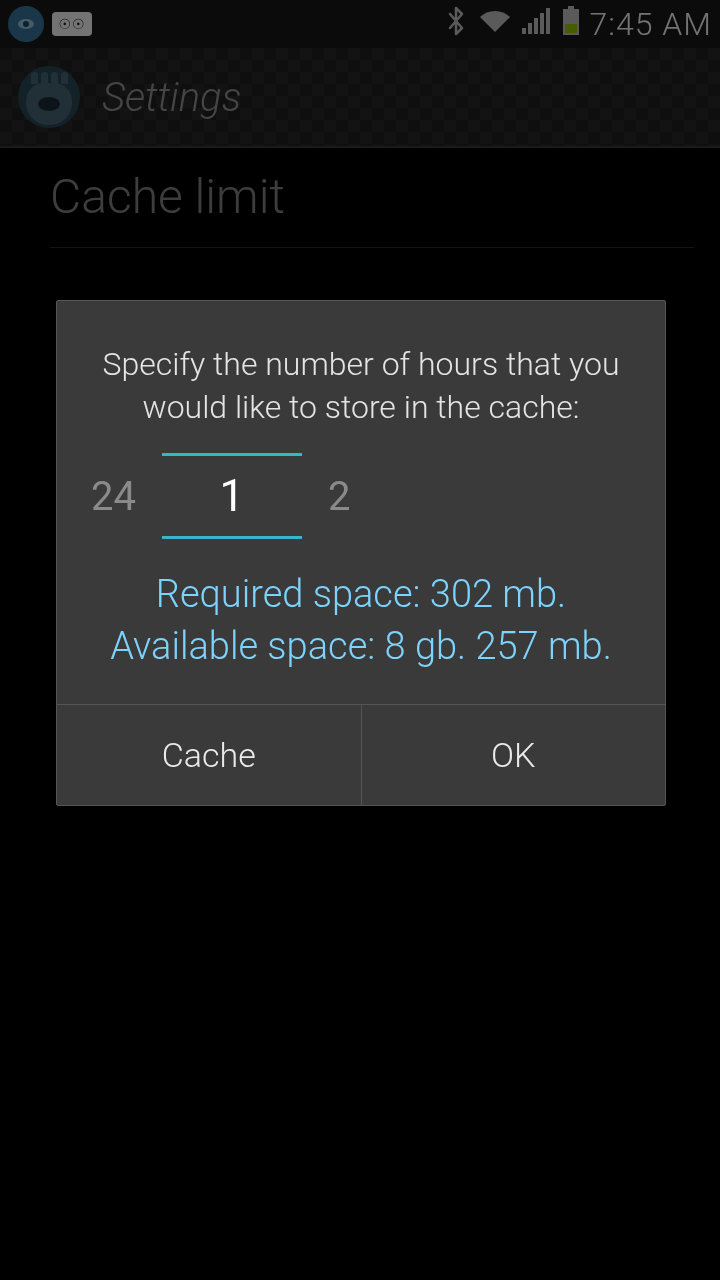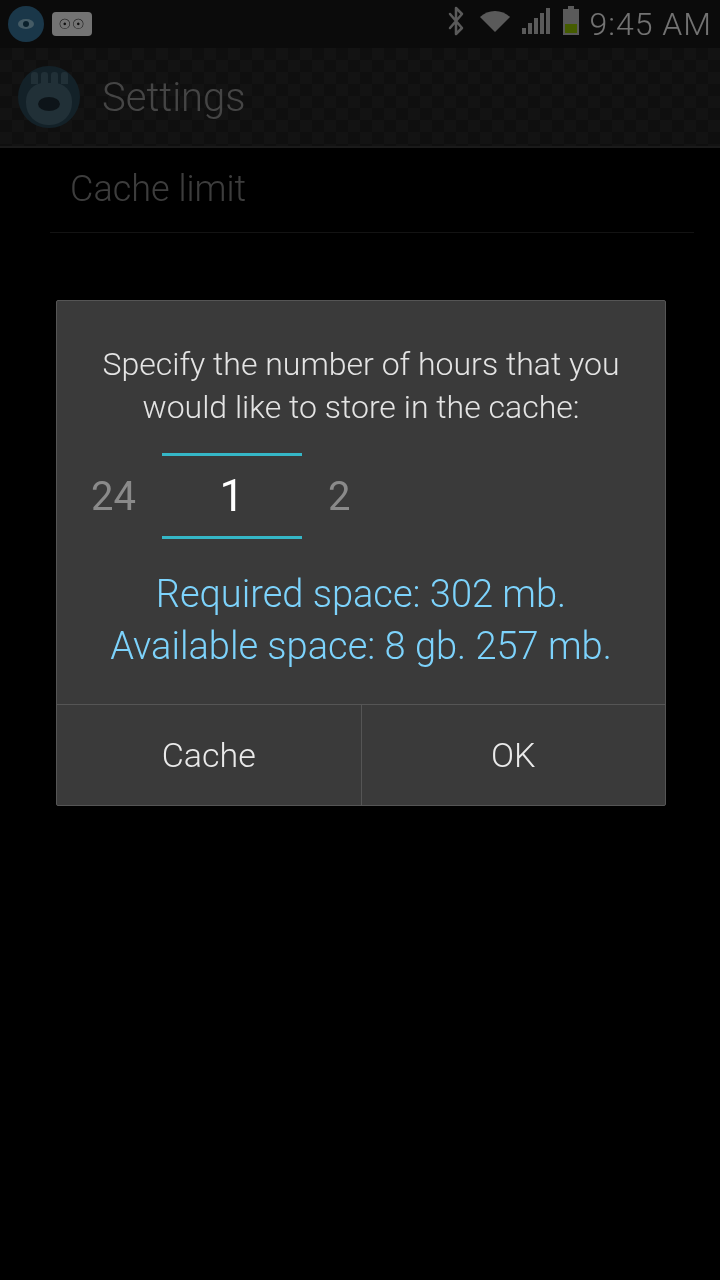--- a/index.html
+++ b/index.html
@@ -30,34 +30,35 @@
   
   .action-bar {
     height: 100px; width:100%;
     background: #232323;
     background-image: linear-gradient(45deg, rgba(255,255,255,0.03) 25%, transparent 25%, transparent 75%, rgba(255,255,255,0.03) 75%),
                       linear-gradient(45deg, rgba(255,255,255,0.03) 25%, transparent 25%, transparent 75%, rgba(255,255,255,0.03) 75%);
     background-size: 24px 24px;
     background-position: 0 0, 12px 12px;
     display:flex; align-items:center; gap: 22px; padding: 0 18px;
     border-bottom: 2px solid #3b3b3b;
+    font-style: italic;
   }
   .ab-icon {
     width: 62px; height: 62px; border-radius: 31px; background: #2a4a5a;
     display:flex; align-items:center; justify-content:center; position:relative;
   }
   .ab-icon .fingers { position:absolute; top:6px; display:flex; gap:3px; }
   .ab-icon .fingers span { width:7px; height:12px; background:#4a6a7a; border-radius:3px 3px 0 0; }
   .ab-icon .palm { width:46px; height:42px; background:#4a6a7a; border-radius:18px 18px 22px 22px; margin-top:14px; display:flex; align-items:center; justify-content:center;}
   .ab-icon .pupil { width:22px; height:14px; background:#1d2e38; border-radius:50%; }
   .ab-title { color:#9a9a9a; font-size: 40px; font-weight:300; }
 
   
   .settings-body { padding: 20px 26px 0 50px; }
-  .setting-title { color:#888; font-size: 36px; font-weight:300; margin-bottom:6px;margin-left:20px; }
+  .setting-title { color:#888; font-size: 48px; font-weight:300; margin-bottom:6px; }
   .setting-sub { color:#6a6a6a; font-size: 30px; line-height:1.25; font-weight:300; }
   .divider { border:none; border-top:1px solid #2a2a2a; margin:22px 0 0 0; }
 
   
   .dim { position:absolute; inset:0; background: rgba(0,0,0,0.55); }
 
   
   .dialog {
     position:absolute; left:56px; right:54px; top:300px;
     background:#3a3a3a; border:1px solid #555; border-radius:2px;
@@ -115,21 +116,21 @@
             <rect x="24" y="0" width="4" height="26" fill="#c8c8c8"></rect>
           </svg>
       </span>
       <span>
         <svg width="18" height="30" viewBox="0 0 18 30">
             <rect x="6" y="0" width="6" height="3" fill="#c8c8c8"></rect>
             <rect x="1" y="3" width="16" height="26" fill="#c8c8c8"></rect>
             <rect x="3" y="18" width="12" height="9" fill="#9c0"></rect>
           </svg>
       </span>
-      <span class="clock">9:45 AM</span>
+      <span class="clock">7:45 AM</span>
     </div>
   </div>
 
   <div class="action-bar">
     <div class="ab-icon">
       <div class="fingers">
           <span></span>
           <span></span>
           <span></span>
           <span></span>

